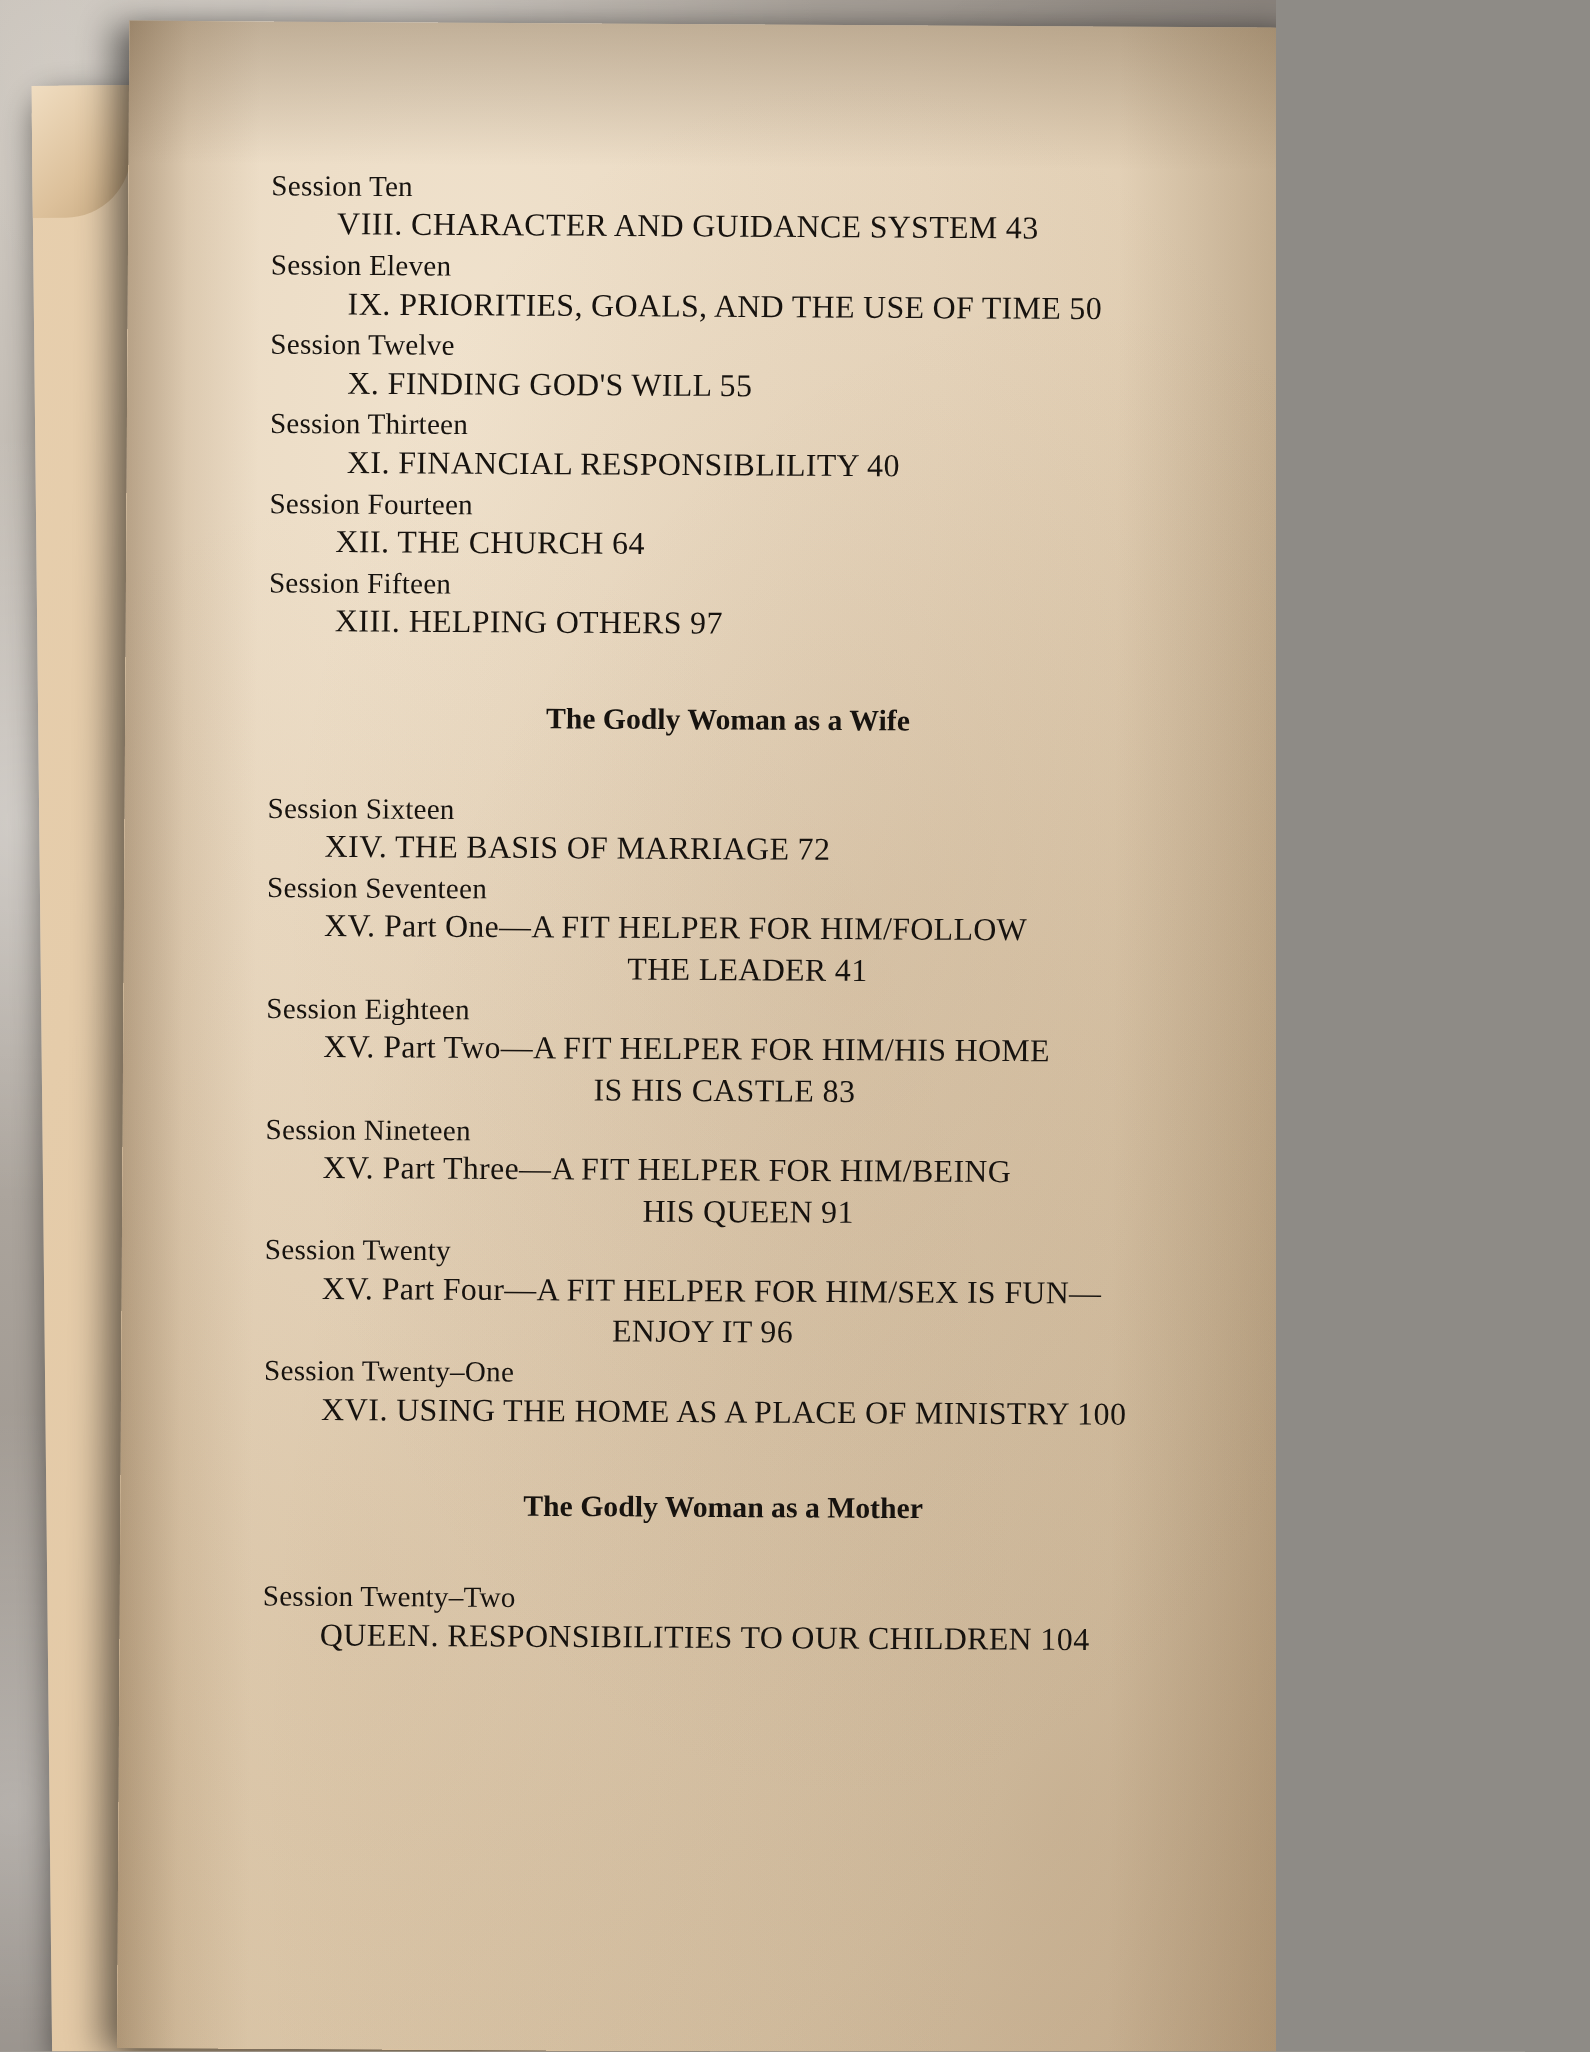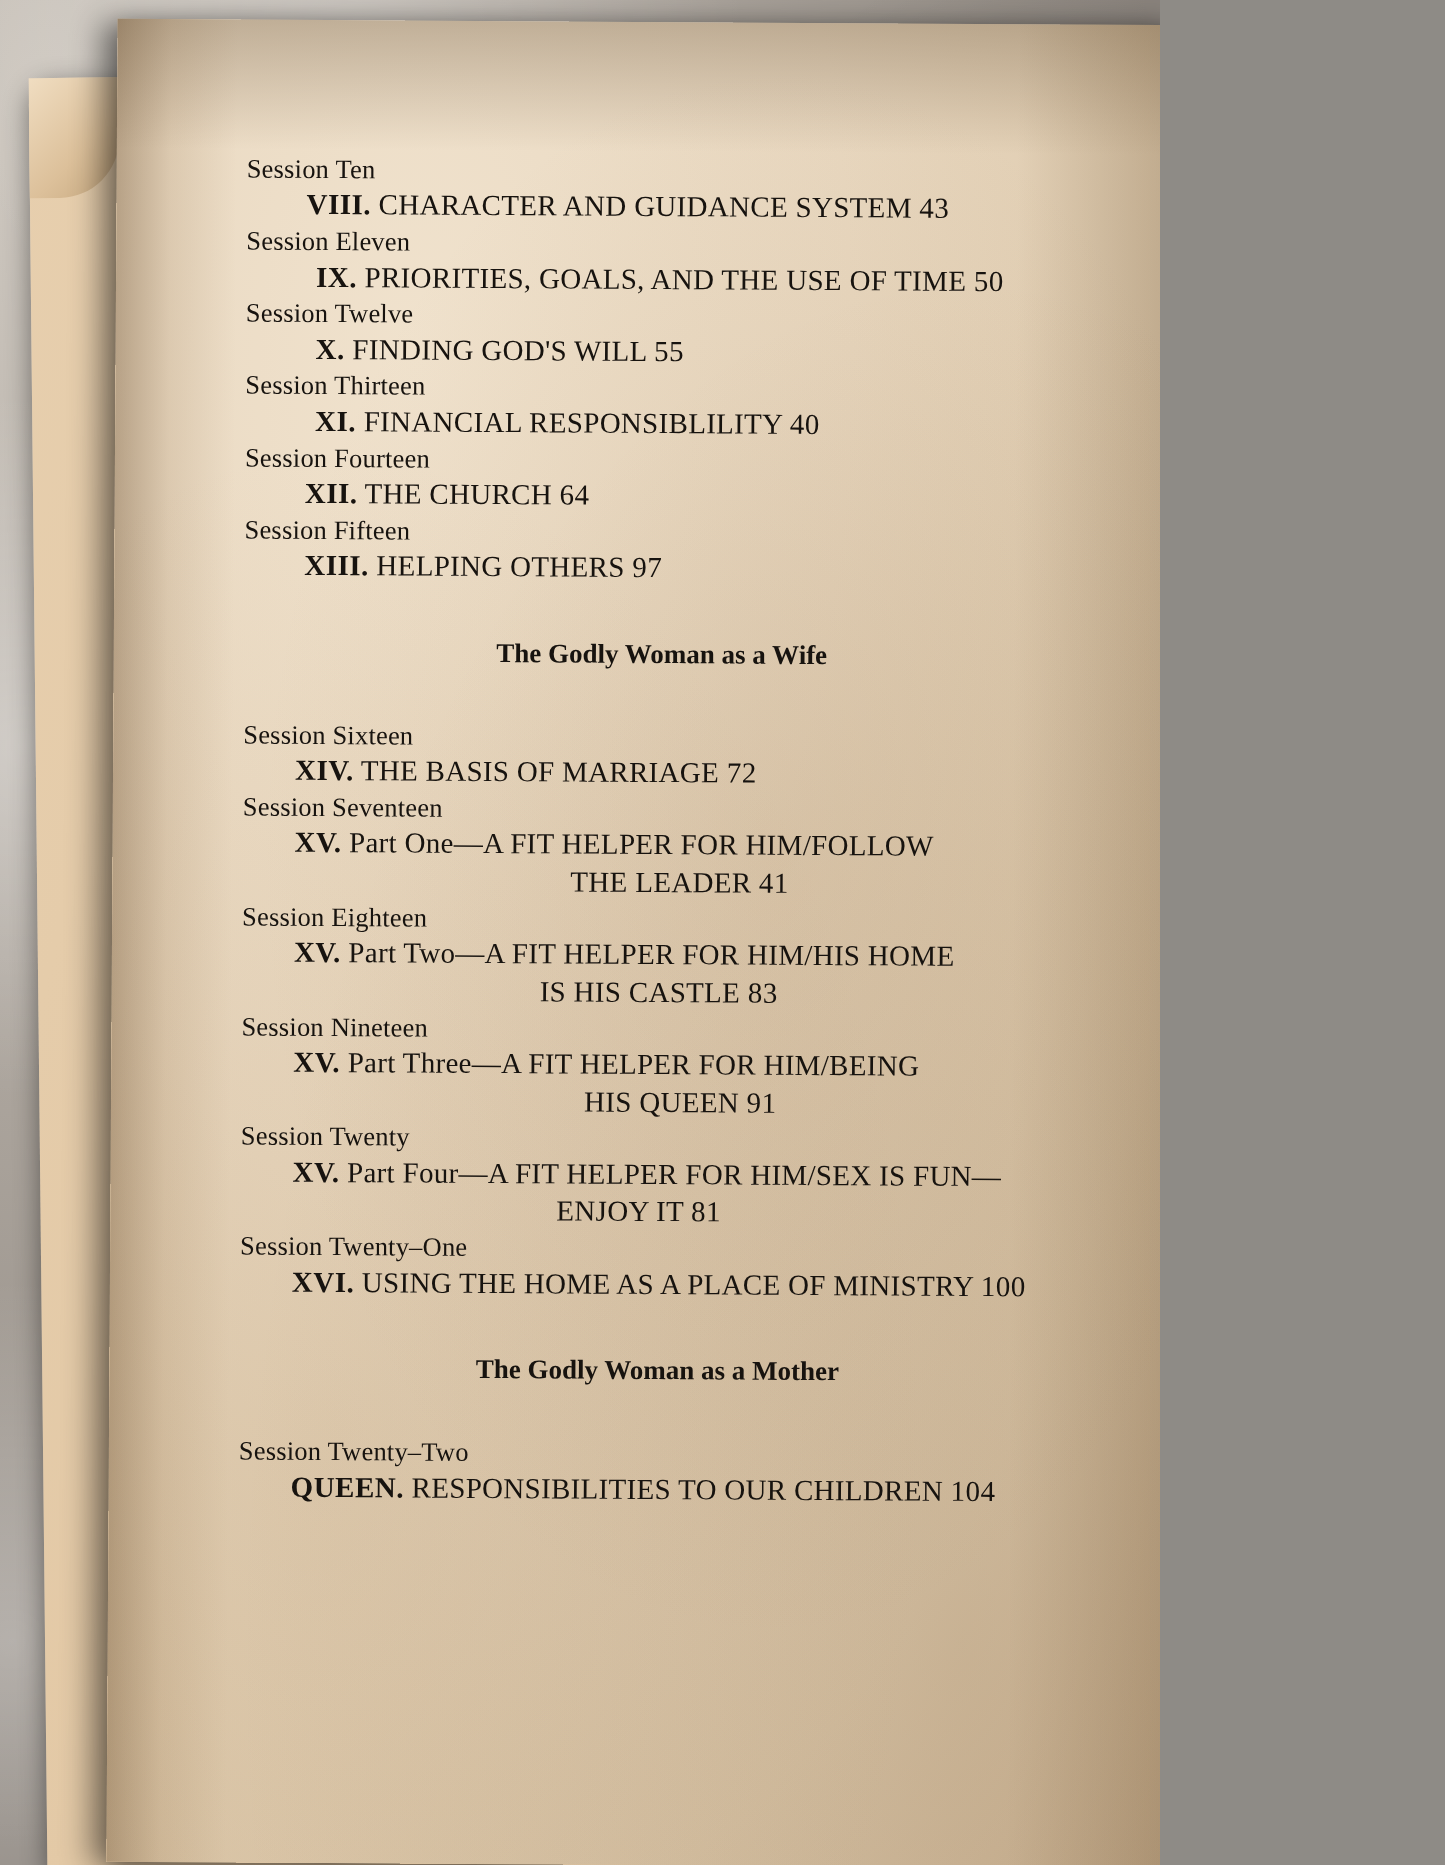--- a/index.html
+++ b/index.html
@@ -127,21 +127,21 @@
   .cont-d { padding-left: 318px; }
   .num { letter-spacing: 0.5px; }
   .heading {
     font-weight: bold;
     font-size: 27px;
     text-align: center;
     padding-right: 40px;
   }
   .sp-before-heading { height: 52px; }
   .sp-after-heading  { height: 50px; }
-  .rom { letter-spacing: 0.5px; font-weight: bold; }
+  .rom { letter-spacing: 0.5px; }
 </style>
 </head>
 <body>
 
 <div id="page">
 
   <div id="bg-cloth"></div>
 
   <div id="under-page">
     <div id="under-page-fold"></div>
@@ -259,21 +259,21 @@
       </div>
 
       <div class="entry">
         <div class="session">Session Twenty</div>
         <div class="chapter ind-3">
           <span class="rom">XV.</span>
           <span>Part Four—A FIT HELPER FOR HIM/SEX IS FUN—</span>
         </div>
         <div class="chapter cont-d">
           <span>ENJOY IT</span>
-          <span class="num">81</span>
+          <span class="num">96</span>
         </div>
       </div>
 
       <div class="entry">
         <div class="session">Session Twenty–One</div>
         <div class="chapter ind-3">
           <span class="rom">XVI.</span>
           <span>USING THE HOME AS A PLACE OF MINISTRY</span>
           <span class="num">100</span>
         </div>

